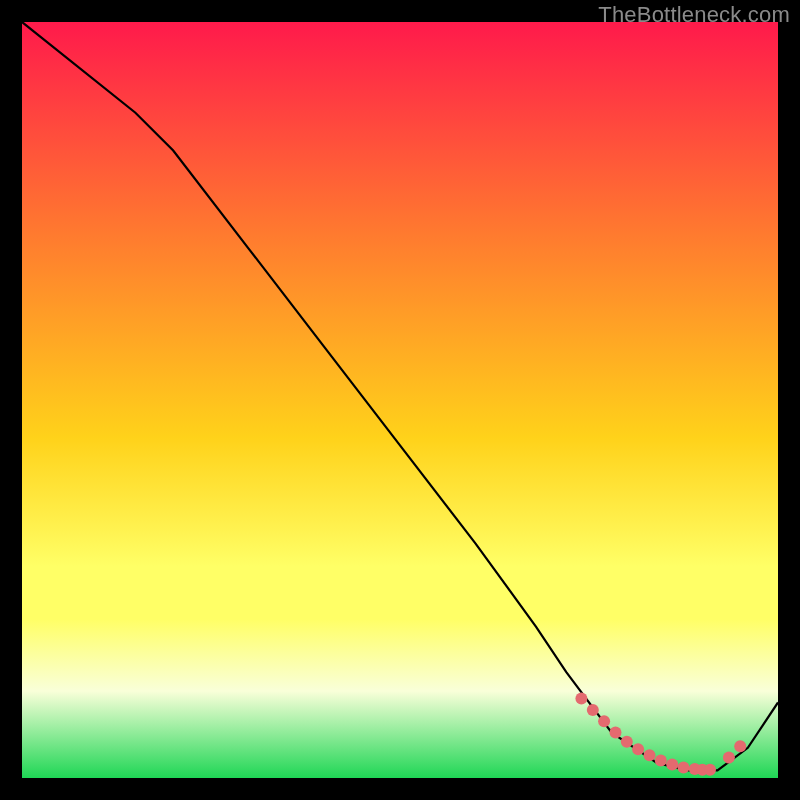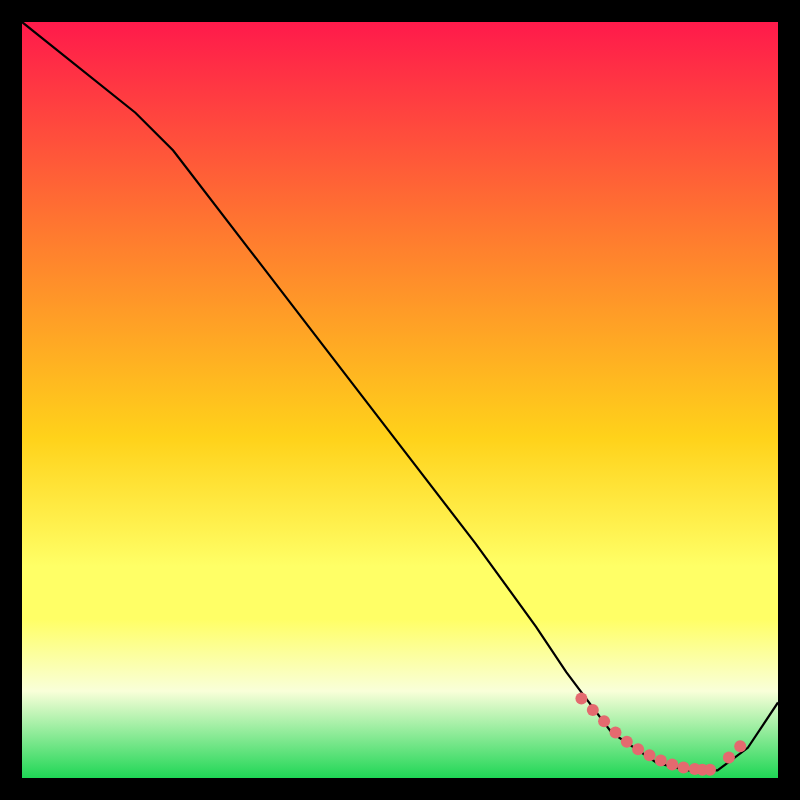--- a/index.html
+++ b/index.html
@@ -43,20 +43,21 @@
     width: 756px;
     height: 756px;
     display: block;
   }
 </style>
 </head>
 <body>
 
 <div class="frame">
 
+  <div class="watermark">TheBottleneck.com</div>
 
   <div class="plot">
 
     <svg viewBox="0 0 756 756" preserveAspectRatio="none">
       <defs>
         <linearGradient id="bg-grad" x1="0" y1="0" x2="0" y2="1">
           <stop id="g0" offset="0%" stop-color="#ff1a4b"></stop>
           <stop id="g1" offset="28%" stop-color="#ff7a2f"></stop>
           <stop id="g2" offset="55%" stop-color="#ffd21a"></stop>
           <stop id="g3" offset="72%" stop-color="#ffff66"></stop>

